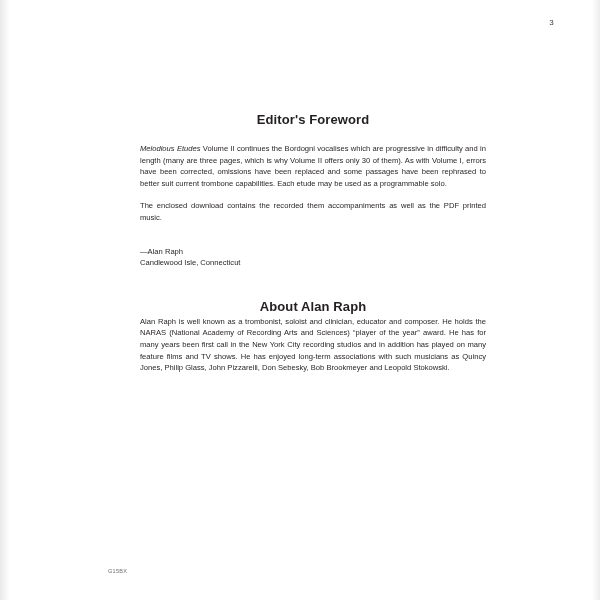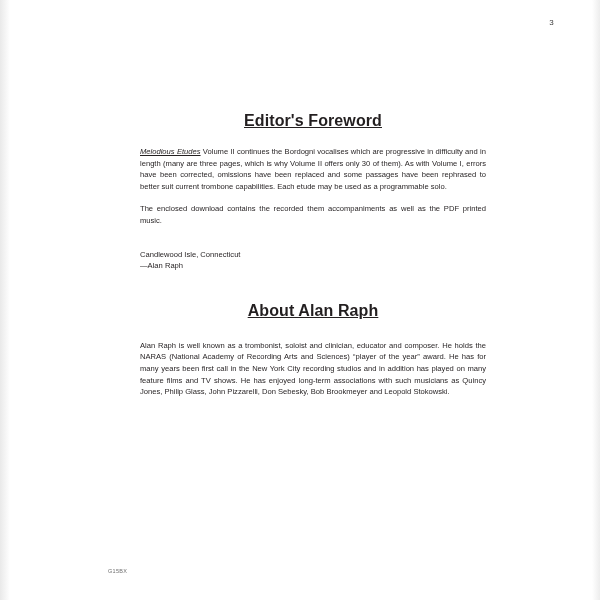--- a/index.html
+++ b/index.html
@@ -49,45 +49,43 @@
   }
 
   .content {
     position: absolute;
     left: 140px;
     top: 112px;
     width: 346px;
   }
 
   h1.section-title {
-    font-size: 16px;
+    font-size: 13px;
     font-weight: bold;
     text-align: center;
     margin: 0 0 16px 0;
     letter-spacing: 0.1px;
     color: #231f20;
-    text-decoration: underline;
   }
 
   h1.section-title.second {
     margin-top: 30px;
-    margin-bottom: 20px;
+    margin-bottom: 2px;
   }
 
   p.body-text {
     font-size: 7.6px;
     line-height: 11.6px;
     text-align: justify;
     margin: 0 0 11px 0;
     color: #231f20;
   }
 
   .italic {
     font-style: italic;
-    text-decoration: underline;
   }
 
   .signature {
     margin-top: 22px;
     font-size: 7.6px;
     line-height: 11.6px;
     color: #231f20;
   }
   .signature div {
     margin: 0;
@@ -111,22 +109,22 @@
 
   <div class="content">
 
     <h1 class="section-title">Editor's Foreword</h1>
 
     <p class="body-text"><span class="italic">Melodious Etudes</span><span> Volume II continues the Bordogni vocalises which are progressive in difficulty and in length (many are three pages, which is why Volume II offers only 30 of them). As with Volume I, errors have been corrected, omissions have been replaced and some passages have been rephrased to better suit current trombone capabilities. Each etude may be used as a programmable solo.</span></p>
 
     <p class="body-text">The enclosed download contains the recorded them accompaniments as well as the PDF printed music.</p>
 
     <div class="signature">
+      <div>—Alan Raph</div>
       <div>Candlewood Isle, Connecticut</div>
-      <div>—Alan Raph</div>
     </div>
 
     <h1 class="section-title second">About Alan Raph</h1>
 
     <p class="body-text">Alan Raph is well known as a trombonist, soloist and clinician, educator and composer. He holds the NARAS (National Academy of Recording Arts and Sciences) “player of the year” award. He has for many years been first call in the New York City recording studios and in addition has played on many feature films and TV shows. He has enjoyed long-term associations with such musicians as Quincy Jones, Philip Glass, John Pizzarelli, Don Sebesky, Bob Brookmeyer and Leopold Stokowski.</p>
 
 
   </div>
 
   <div class="footer-code">G15BX</div>

